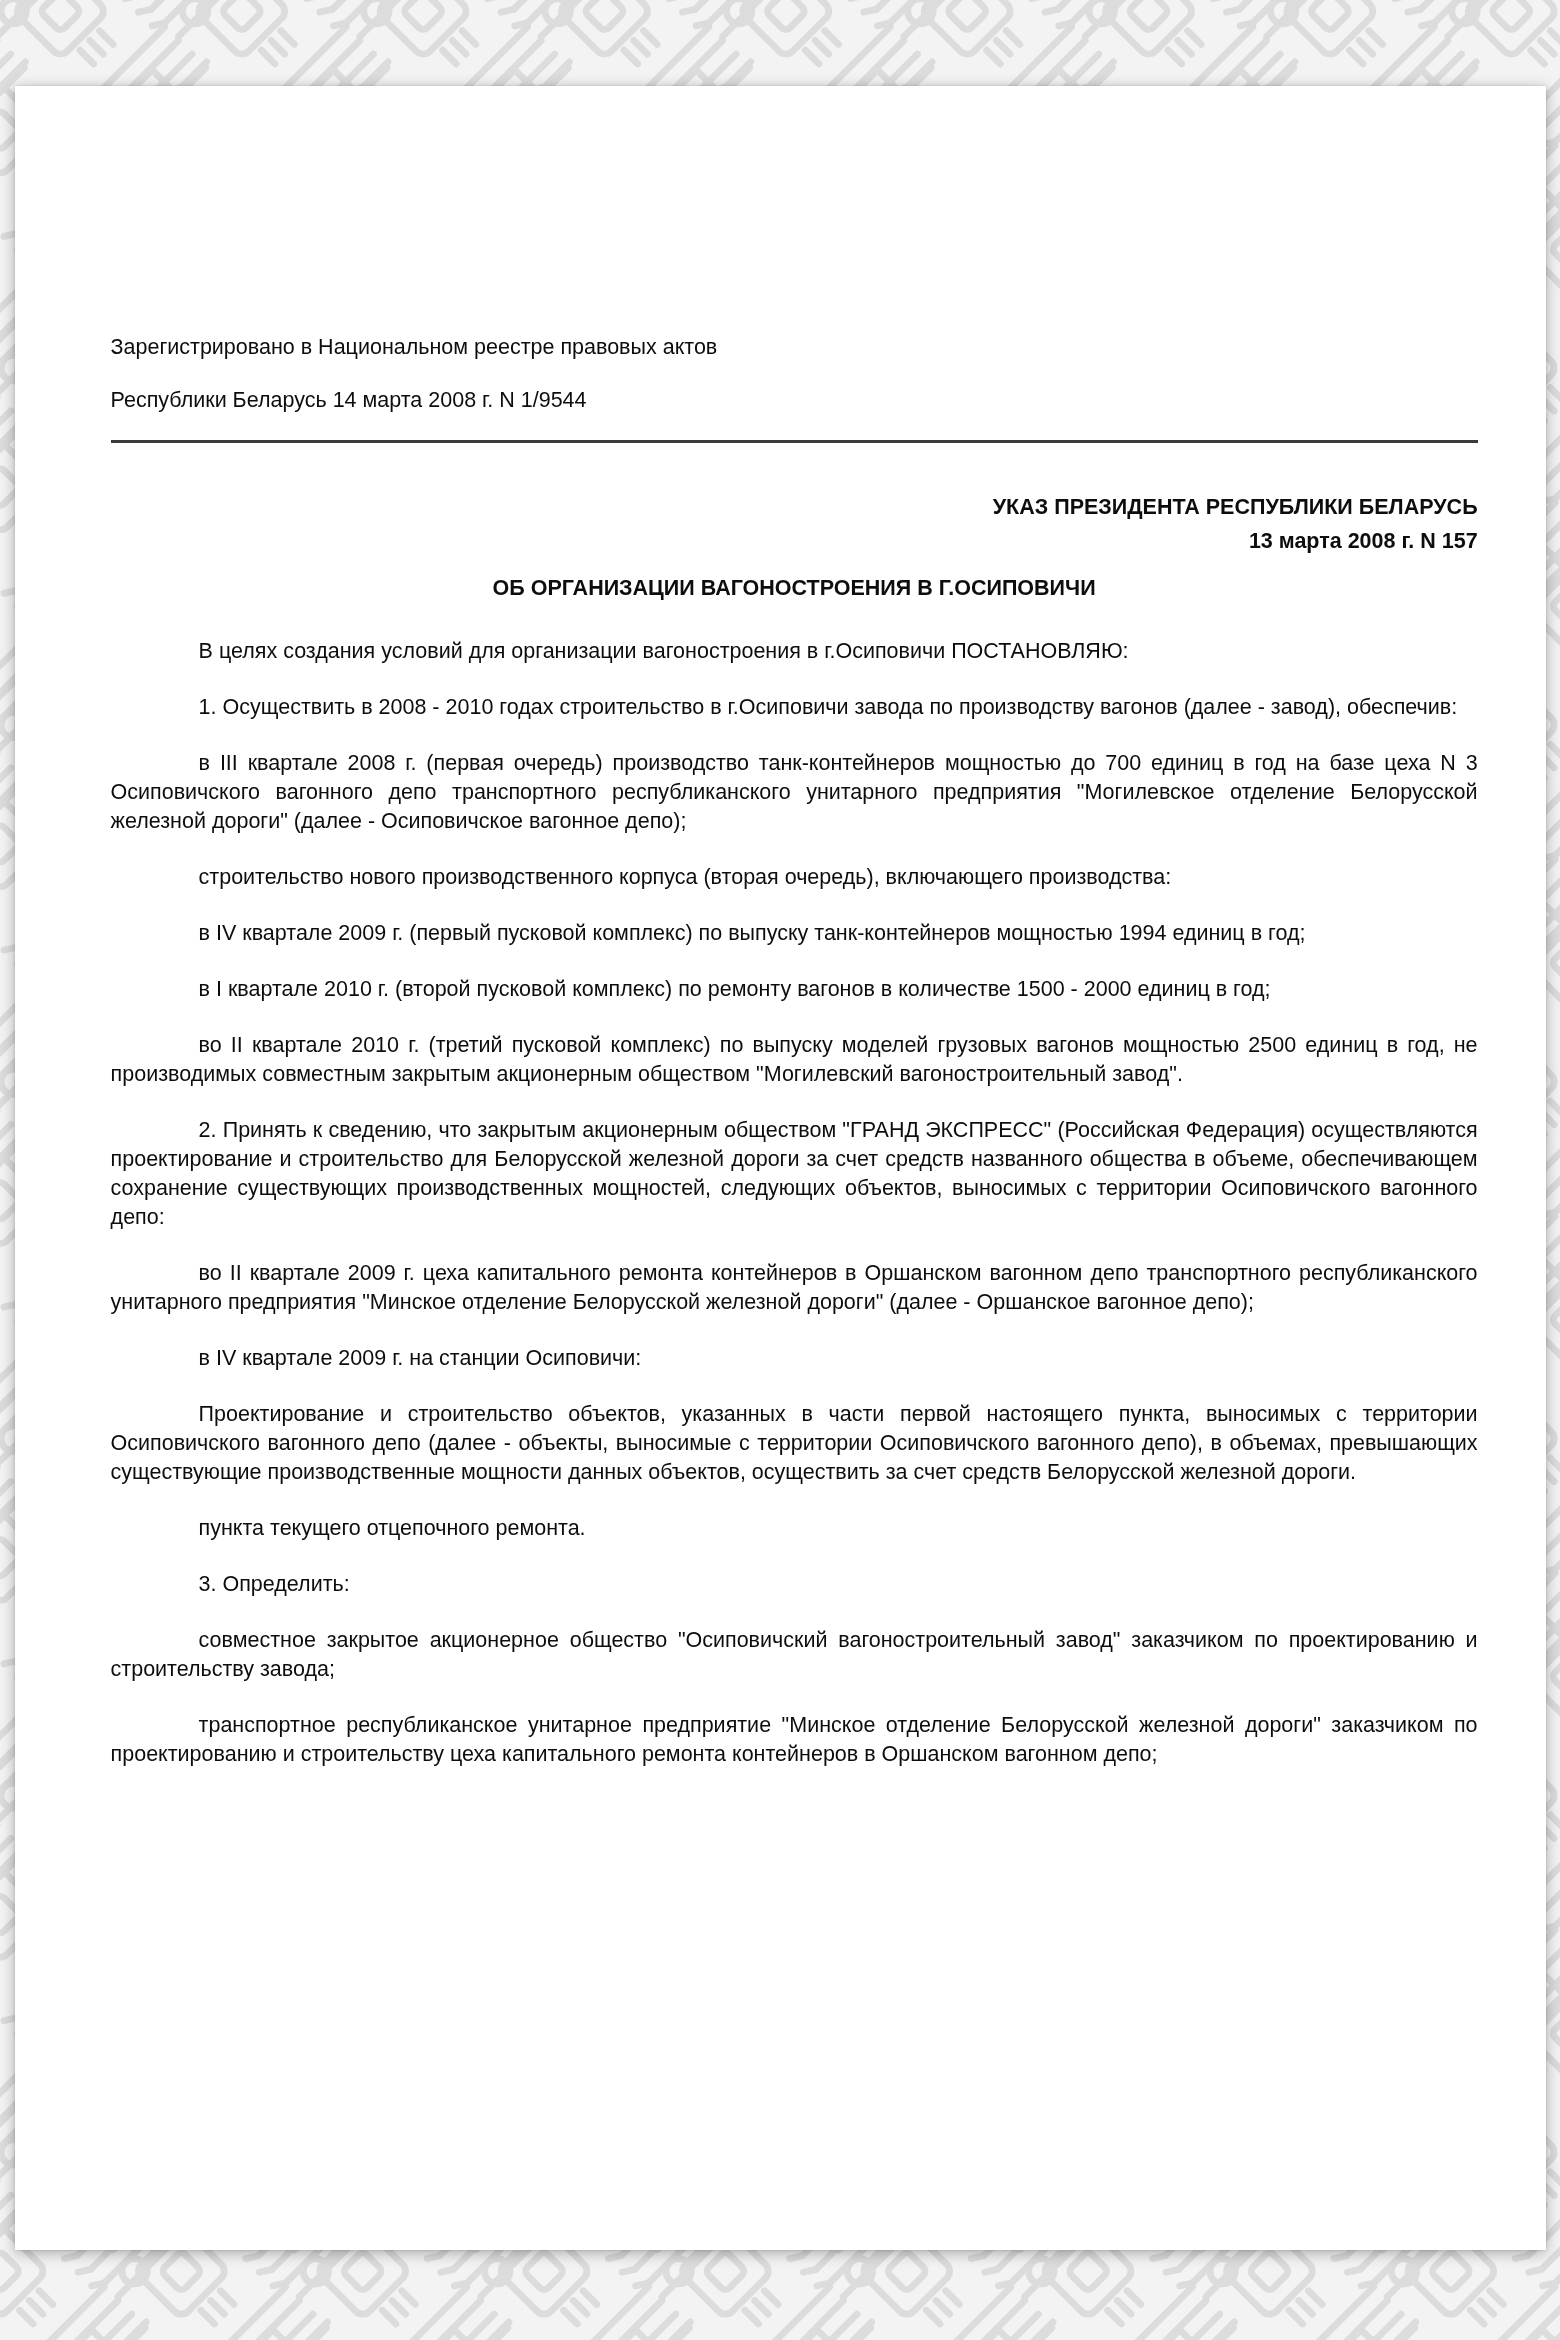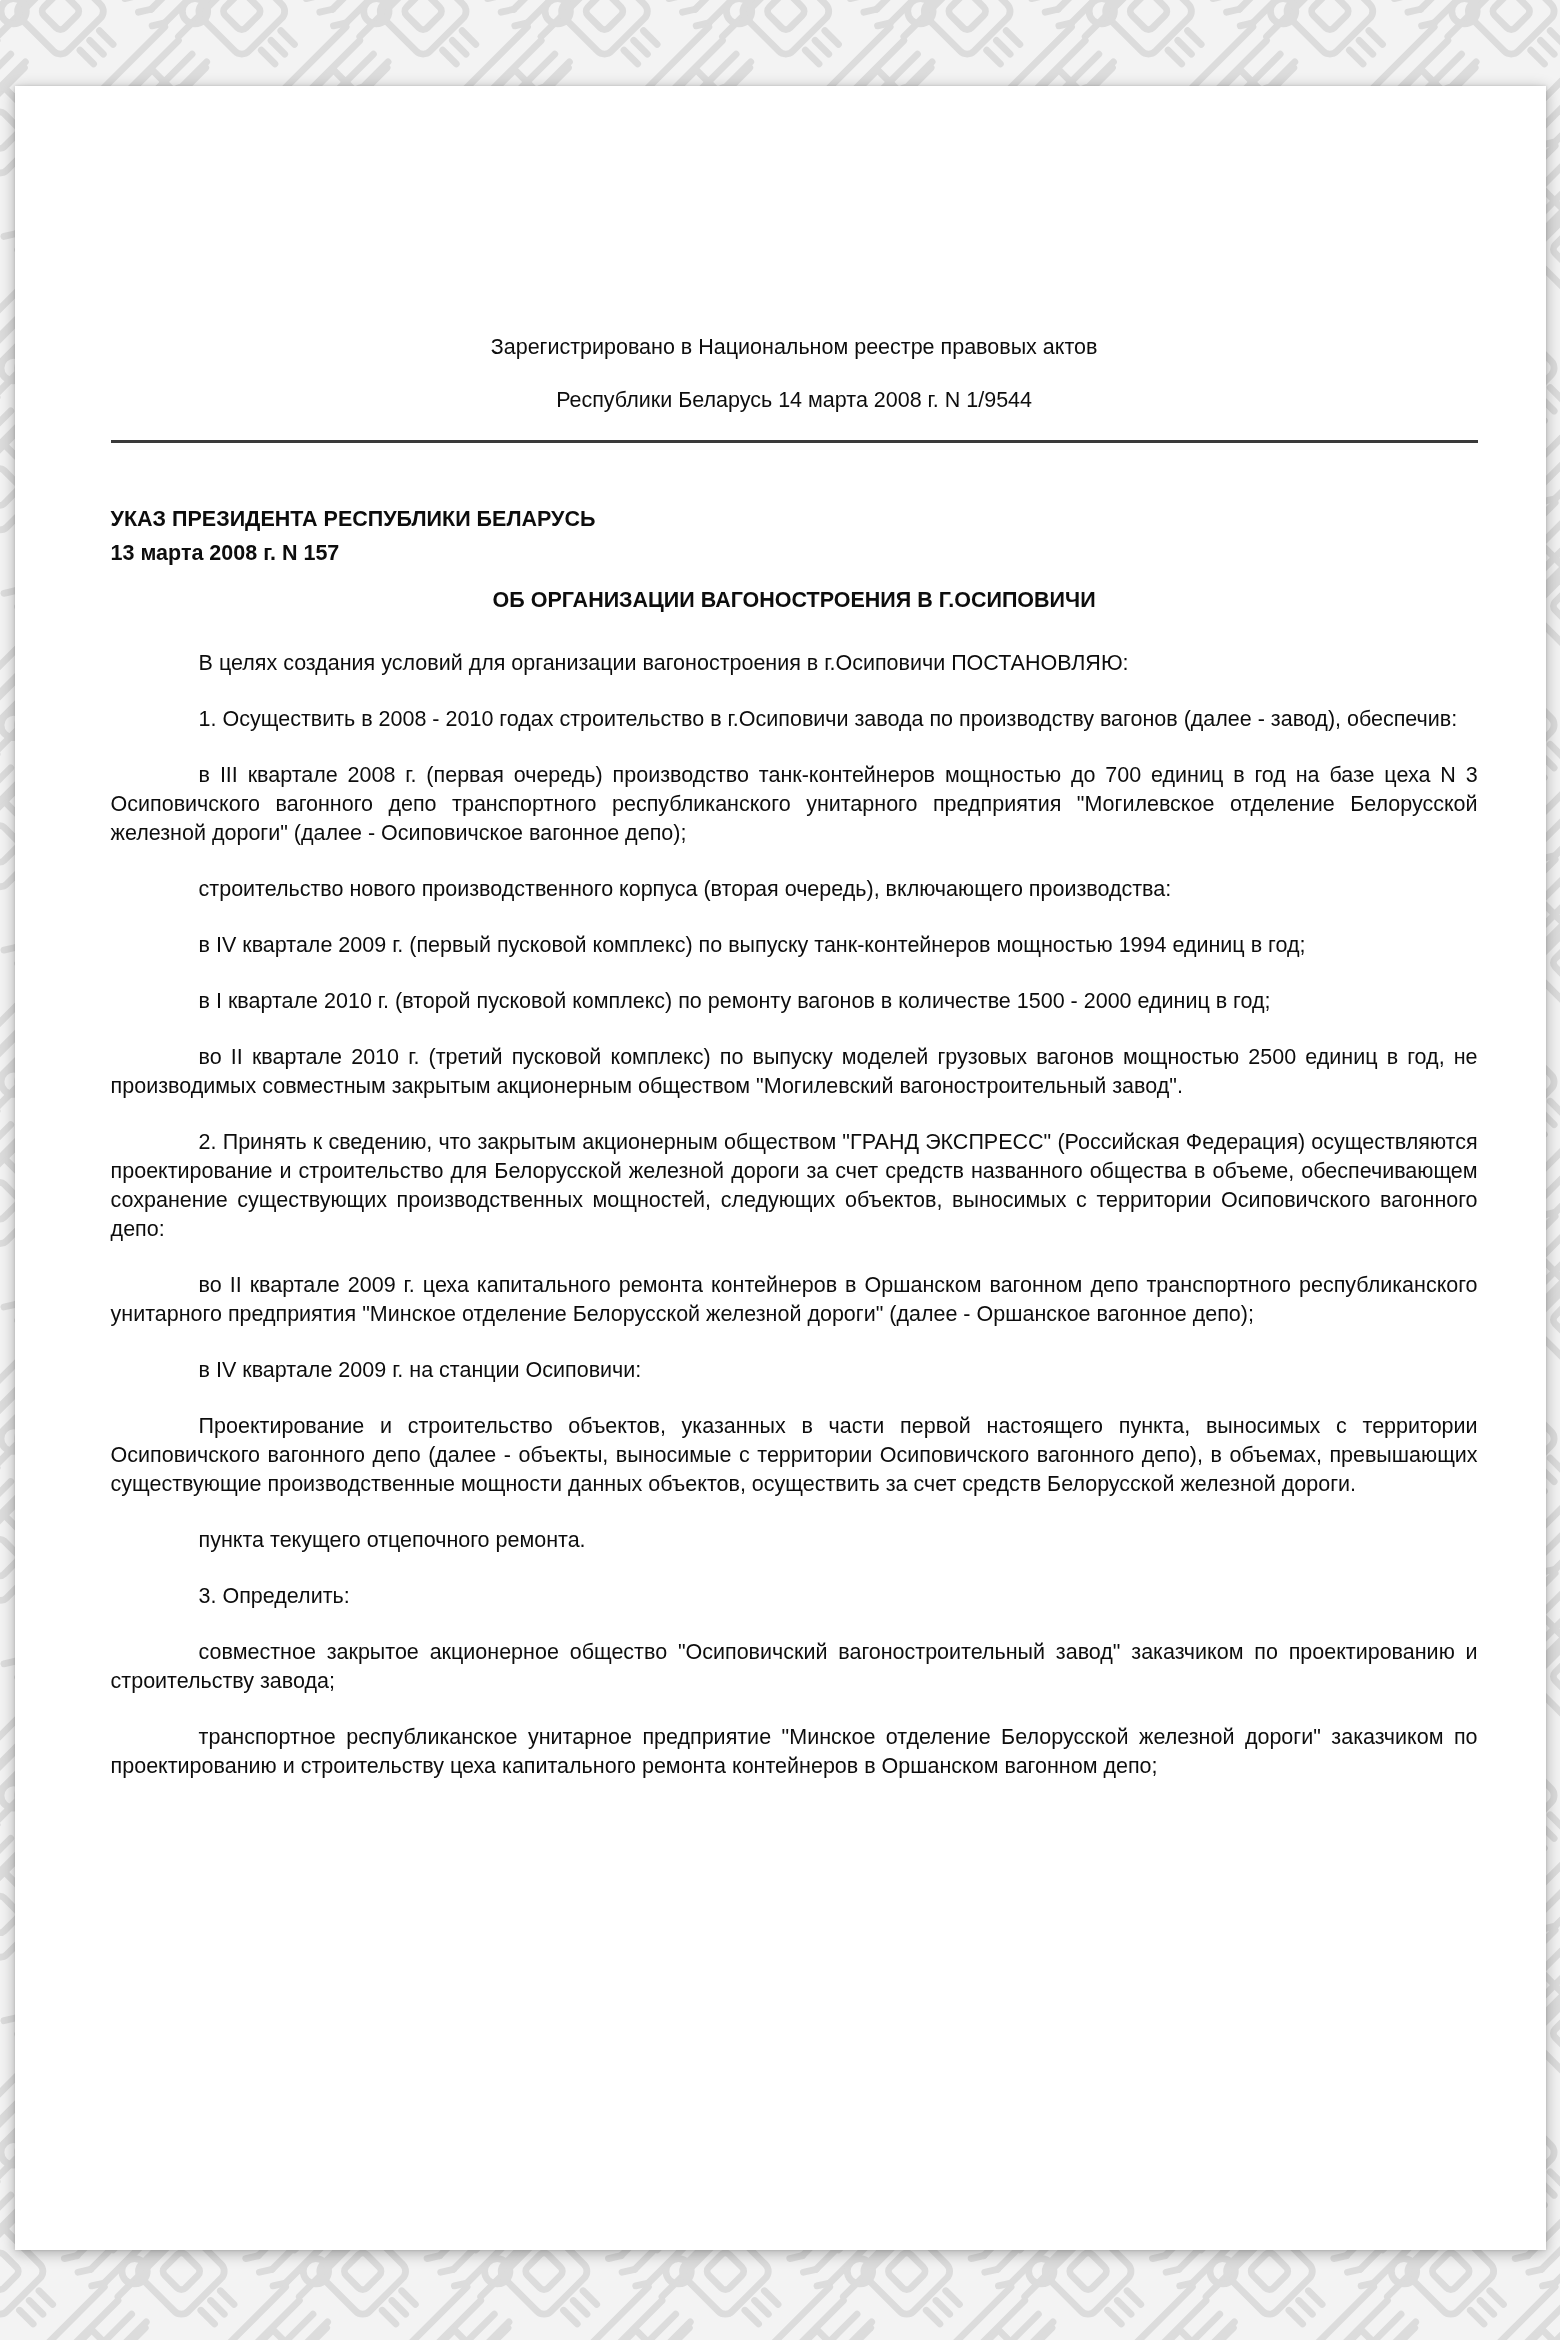--- a/index.html
+++ b/index.html
@@ -36,31 +36,31 @@
     margin-left: 96px;
     width: 1367px;
     padding-top: 247px;
     color: #0d0d0d;
     font-size: 21.5px;
     line-height: 29px;
   }
   .content p { margin: 0; }
   p.meta {
     margin: 0 0 24.4px 0;
-    text-align: center;
+    text-align: left;
   }
   .rule {
     margin-top: 9.8px;
     height: 2.9px;
     background: #3a3a3a;
     width: 100%;
   }
   .title-block {
-    margin-top: 59px;
-    text-align: left;
+    margin-top: 47px;
+    text-align: right;
   }
   p.title {
     font-weight: bold;
     line-height: 34px;
   }
   p.subject {
     margin-top: 16px;
     font-weight: bold;
     text-align: center;
   }

